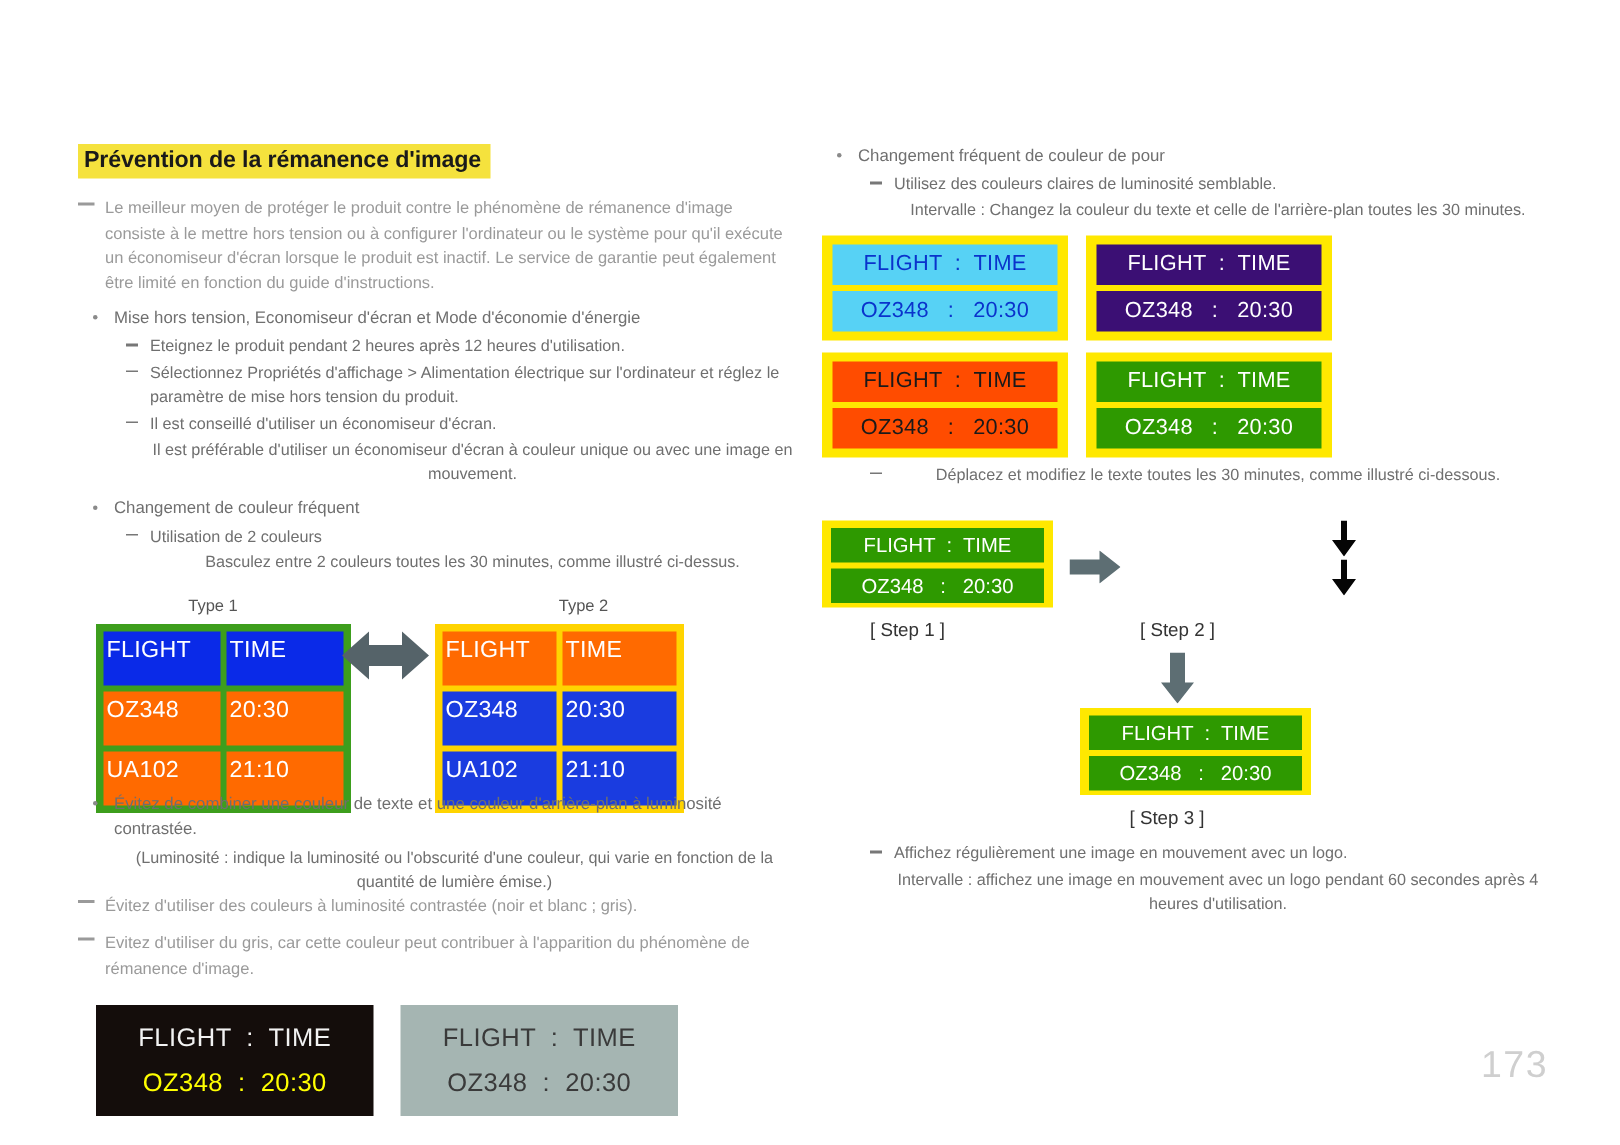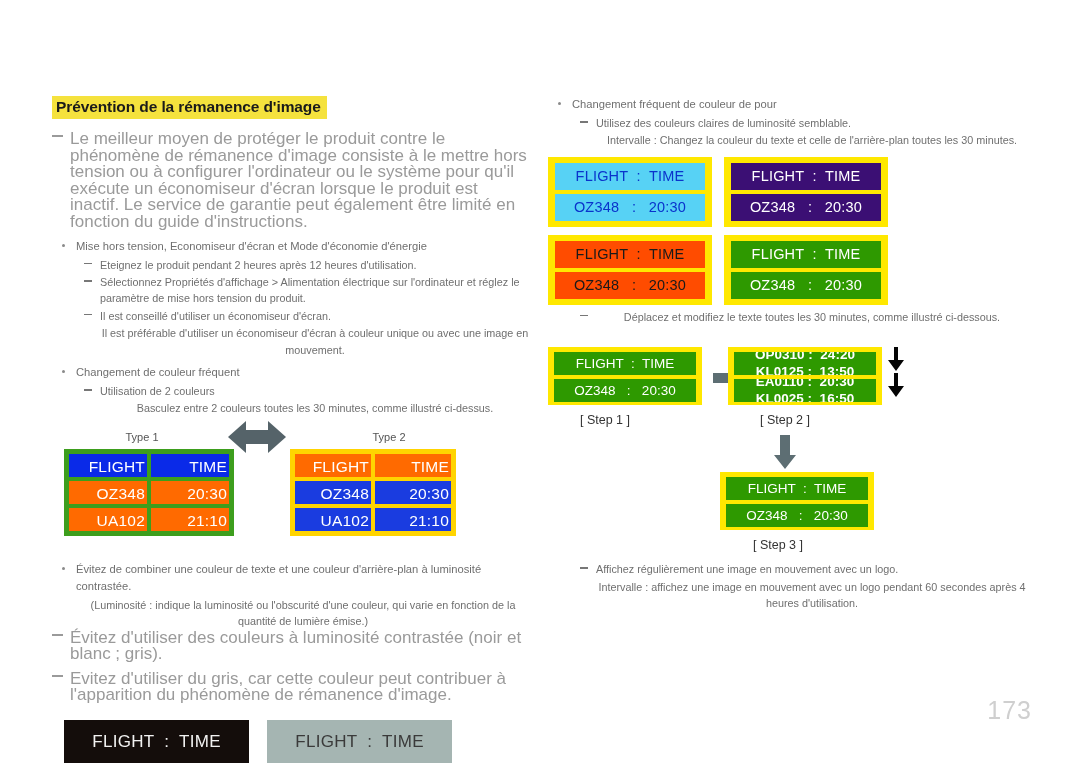--- a/index.html
+++ b/index.html
@@ -26,21 +26,21 @@
     font-weight: bold;
     color: #1a1a1a;
     background: #f5e23d;
     padding: 2px 6px 3px 4px;
     letter-spacing: -0.1px;
     margin: 0 0 12px 0;
   }
   .note {
     position: relative;
     padding-left: 18px;
-    font-size: 17px;
+    font-size: 11px;
     line-height: 16.6px;
     color: #9a9a9a;
     margin-bottom: 7px;
   }
   .note .dash {
     position: absolute; left: 0; top: 4px;
     width: 11px; height: 2px; background: #9a9a9a;
   }
   .bullet {
     position: relative;
@@ -85,22 +85,22 @@
     position: absolute; top: 18px;
     padding: 5px;
     display: grid;
     grid-template-columns: 1fr 1fr;
     grid-gap: 4px;
     box-sizing: border-box;
   }
   .board .cell {
     font-size: 15.5px;
     font-weight: 500;
-    text-align: right;
-    padding: 4px 2px 1px 2px;
+    text-align: left;
+    padding: 4px 2px 14px 2px;
     letter-spacing: 0.2px;
     font-family: "Liberation Sans", sans-serif;
   }
   .arrow-lr {
     position: absolute; left: 228px; top: 418px;
     width: 58px; height: 38px;
   }
 
   
   .panel-row { position: relative; height: 86px; margin-top: 16px; }
@@ -314,30 +314,20 @@
 
       <div class="step-panel" style="left:0px; top:8px;">
         <div class="step-line">FLIGHT  :  TIME</div>
         <div class="step-line">OZ348   :   20:30</div>
       </div>
 
       <svg class="gray-arrow-r" style="left:165px; top:28px;" viewBox="0 0 34 22">
         <polygon points="0,6 20,6 20,0 34,11 20,22 20,16 0,16" fill="#5d6e73"></polygon>
       </svg>
 
-      <div class="step-panel" style="left:180px; top:8px;">
-        <div class="step-clip">
-          <div class="inner" style="top:-6px;">OP0310 :  24:20</div>
-          <div class="inner" style="top:11px;">KL0125 :  13:50</div>
-        </div>
-        <div class="step-clip" style="margin-top:4px;">
-          <div class="inner" style="top:-6px;">EA0110 :  20:30</div>
-          <div class="inner" style="top:11px;">KL0025 :  16:50</div>
-        </div>
-      </div>
 
       <svg class="blk-arrow" style="left:340px; top:8px;" viewBox="0 0 16 24">
         <polygon points="6,0 10,0 10,13 16,13 8,24 0,13 6,13" fill="#050505"></polygon>
       </svg>
       <svg class="blk-arrow" style="left:340px; top:34px;" viewBox="0 0 16 24">
         <polygon points="6,0 10,0 10,13 16,13 8,24 0,13 6,13" fill="#050505"></polygon>
       </svg>
 
       <div class="step-caption" style="left:-3px; top:74px;">[ Step 1 ]</div>
       <div class="step-caption" style="left:177px; top:74px;">[ Step 2 ]</div>

